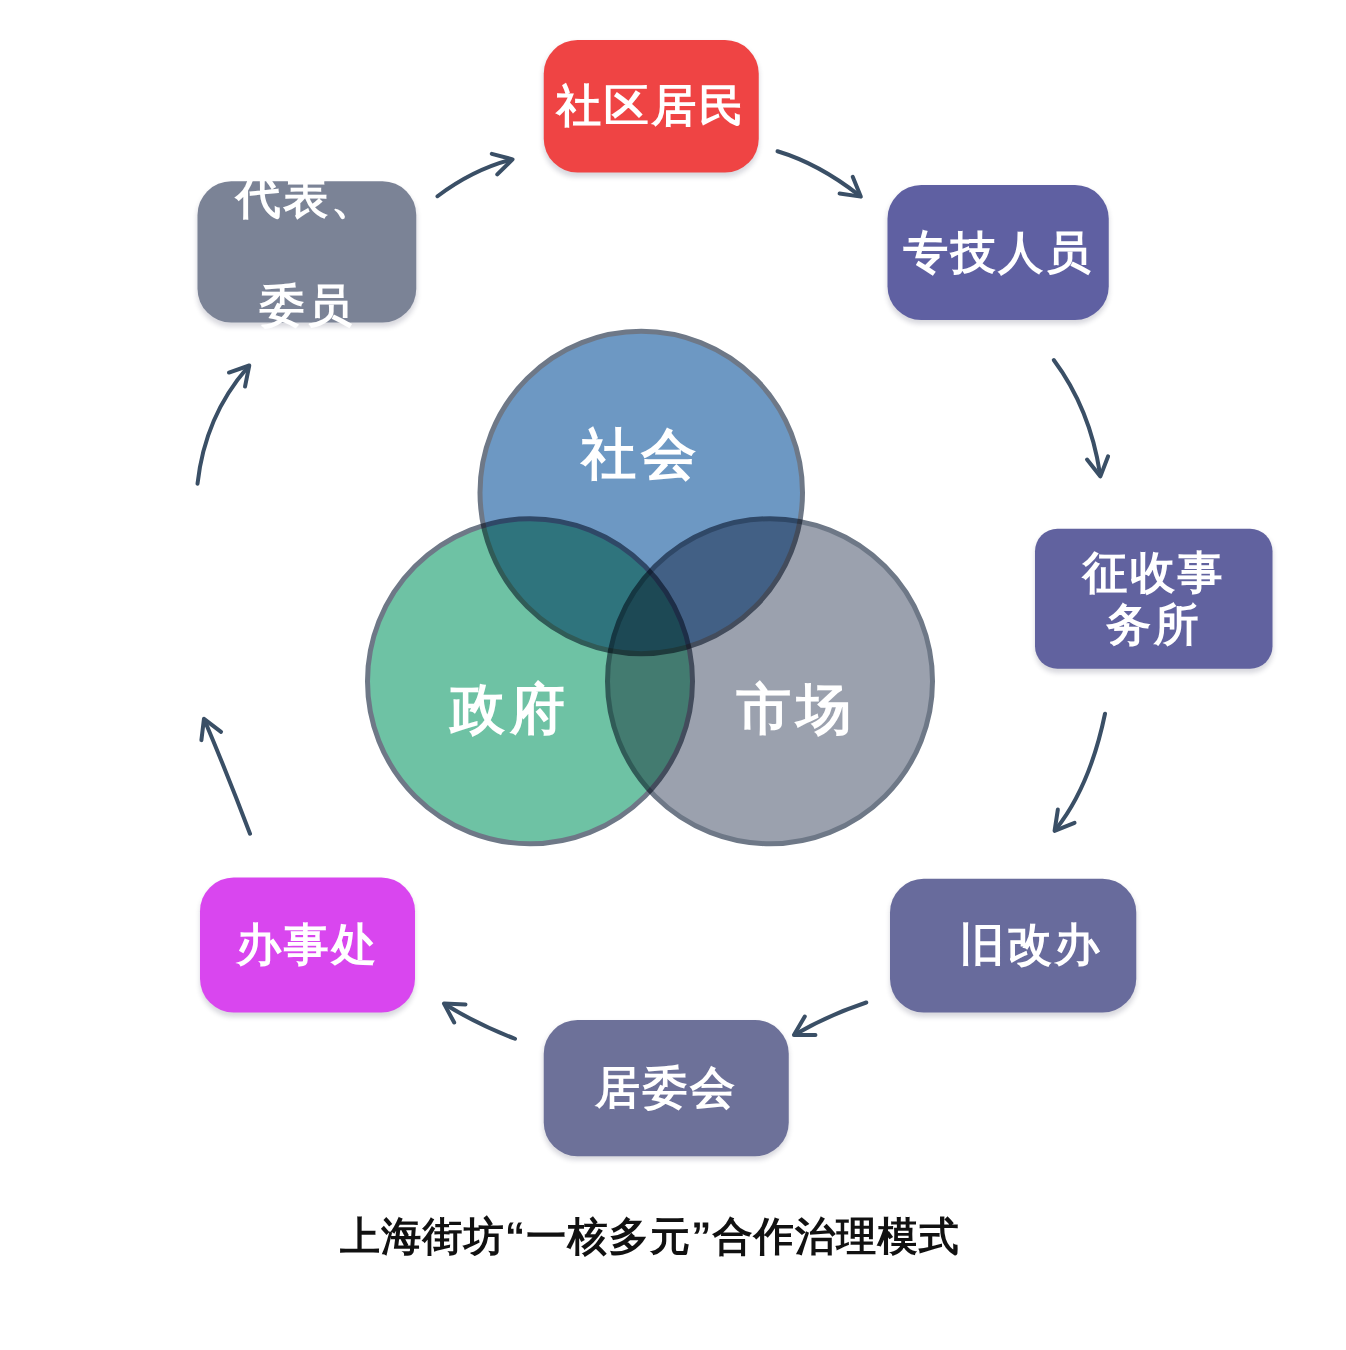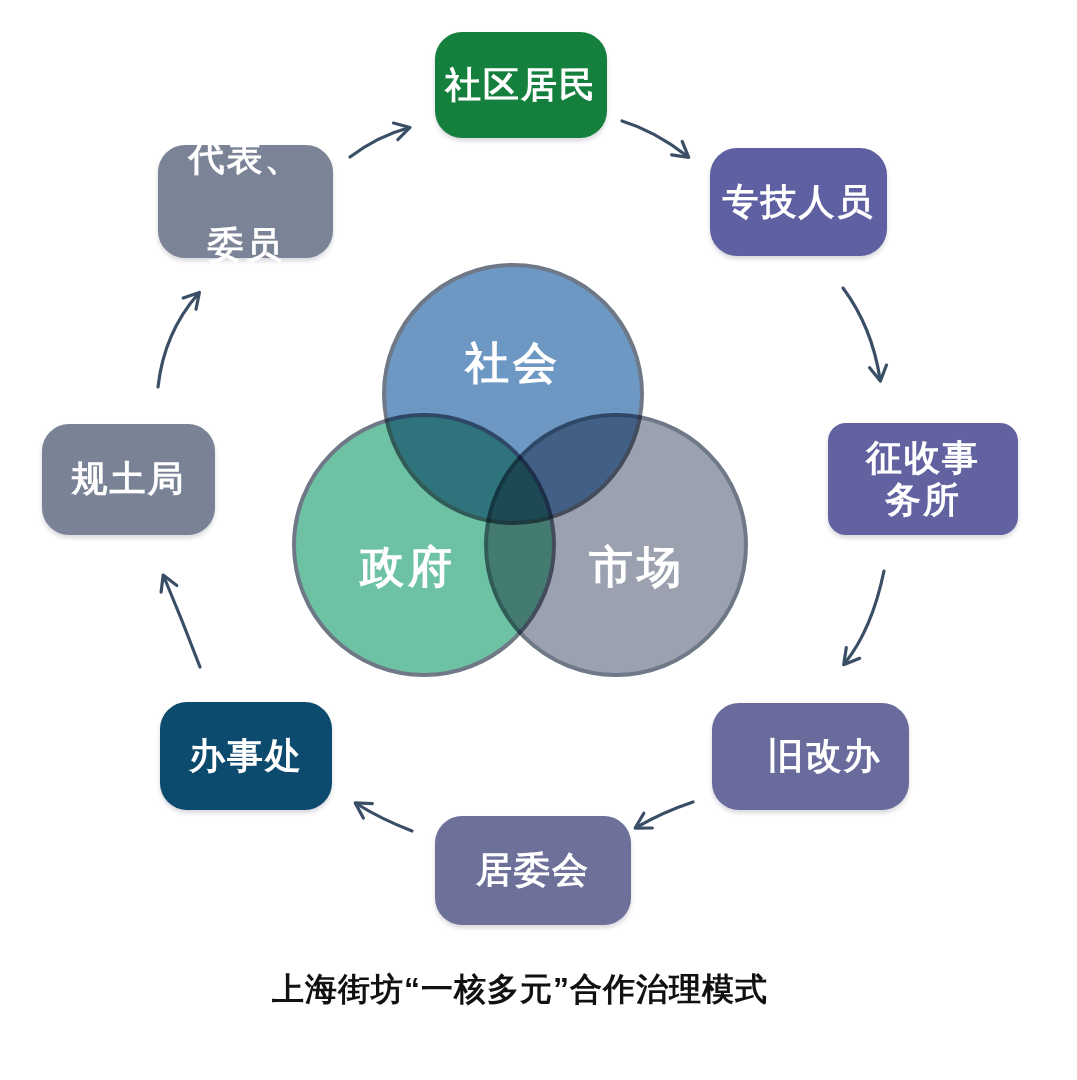--- a/index.html
+++ b/index.html
@@ -22,26 +22,26 @@
     border-radius: 27px;
     color: #ffffff;
     font-weight: bold;
     font-size: 36px;
     line-height: 1.18;
     letter-spacing: 2px;
     text-align: center;
     box-shadow: 0 3px 4px rgba(40,40,70,0.18);
     z-index: 20;
   }
-  .n-community   { left: 435px; top: 32px;  width: 172px; height: 106px; background: #15803d; }
+  .n-community   { left: 435px; top: 32px;  width: 172px; height: 106px; background: #ef4444; }
   .n-professional{ left: 710px; top: 148px; width: 177px; height: 108px; background: #5f60a2; }
   .n-expropriation{ left: 828px; top: 423px; width: 190px; height: 112px; background: #61629f; border-radius: 18px; }
   .n-renewal     { left: 712px; top: 703px; width: 169px; height: 107px; background: #686b9c; padding-left: 28px; }
   .n-committee   { left: 435px; top: 816px; width: 196px; height: 109px; background: #6d7199; }
-  .n-subdistrict { left: 160px; top: 702px; width: 172px; height: 108px; background: #0c4a6e; }
+  .n-subdistrict { left: 160px; top: 702px; width: 172px; height: 108px; background: #d946ef; }
   .n-planning    { left: 42px;  top: 424px; width: 173px; height: 111px; background: #7a8296; }
   .n-deputies    { left: 158px; top: 145px; width: 175px; height: 113px; background: #7b8396; gap: 44px; }
 
   
   .circle {
     position: absolute;
     border-radius: 50%;
     border: 4px solid #6e7887;
     box-sizing: border-box;
     mix-blend-mode: multiply;
@@ -142,23 +142,20 @@
   </div>
 
   <div class="node n-committee">
     <span>居委会</span>
   </div>
 
   <div class="node n-subdistrict">
     <span>办事处</span>
   </div>
 
-  <div class="node n-planning">
-    <span>规土局</span>
-  </div>
 
   <div class="node n-deputies">
     <span>代表、</span>
     <span>委员</span>
   </div>
 
   <div class="caption">上海街坊“一核多元”合作治理模式</div>
 
 </div>
 

